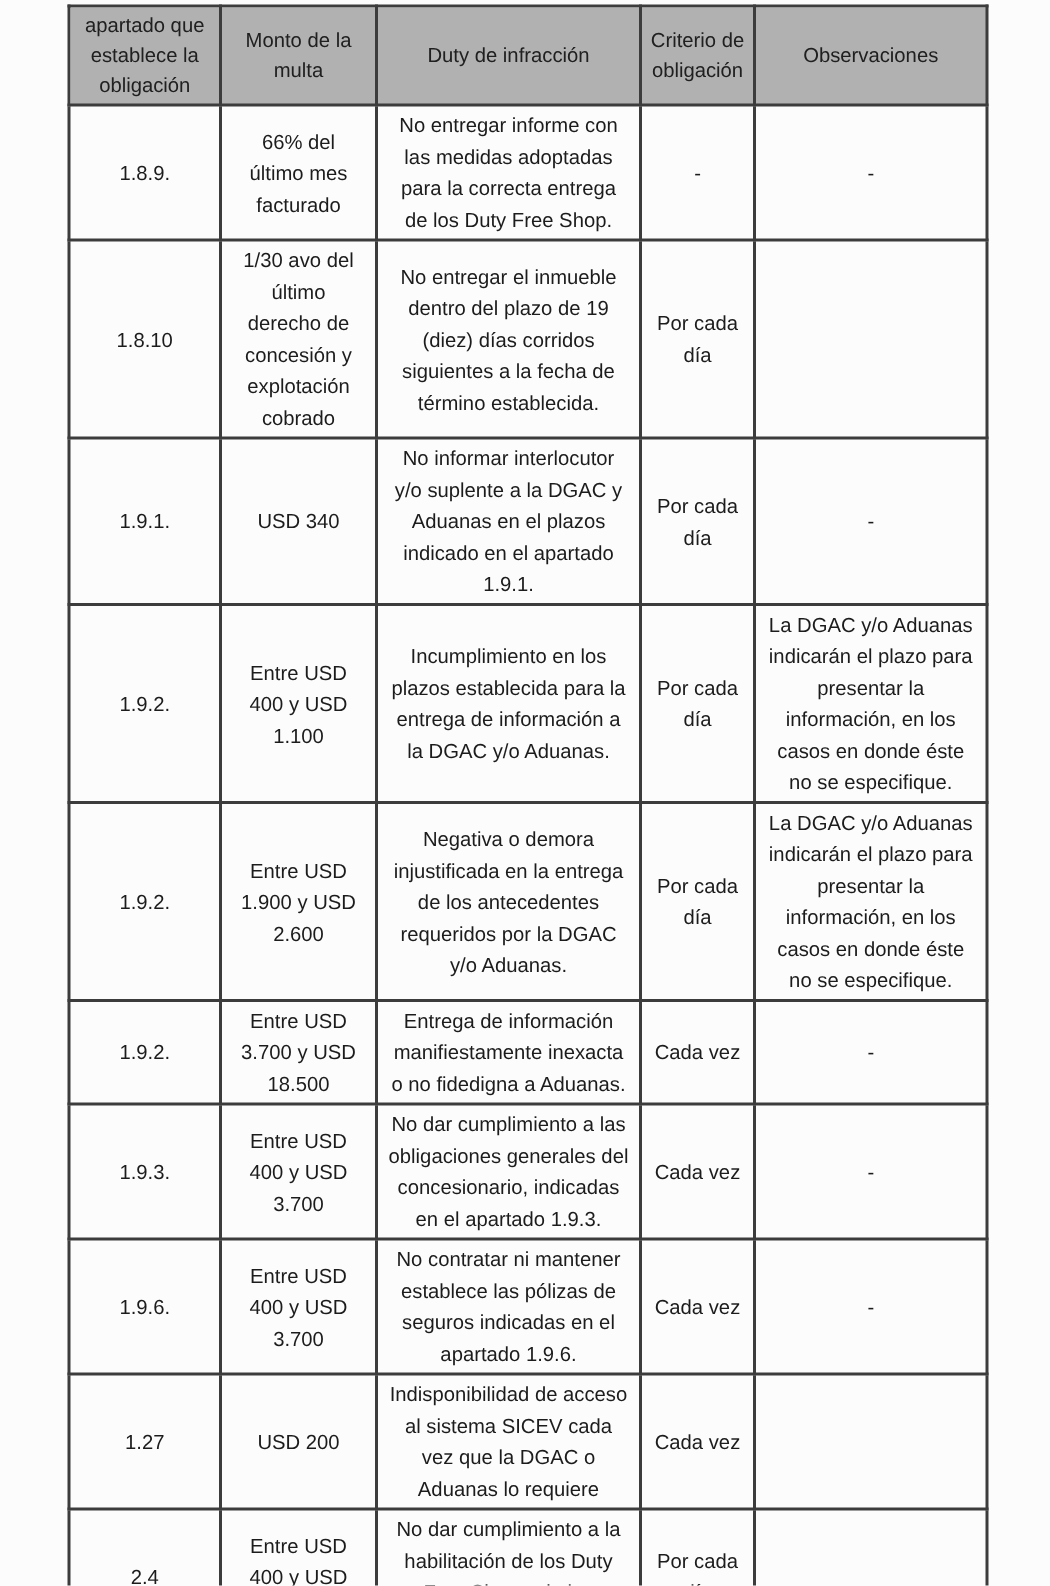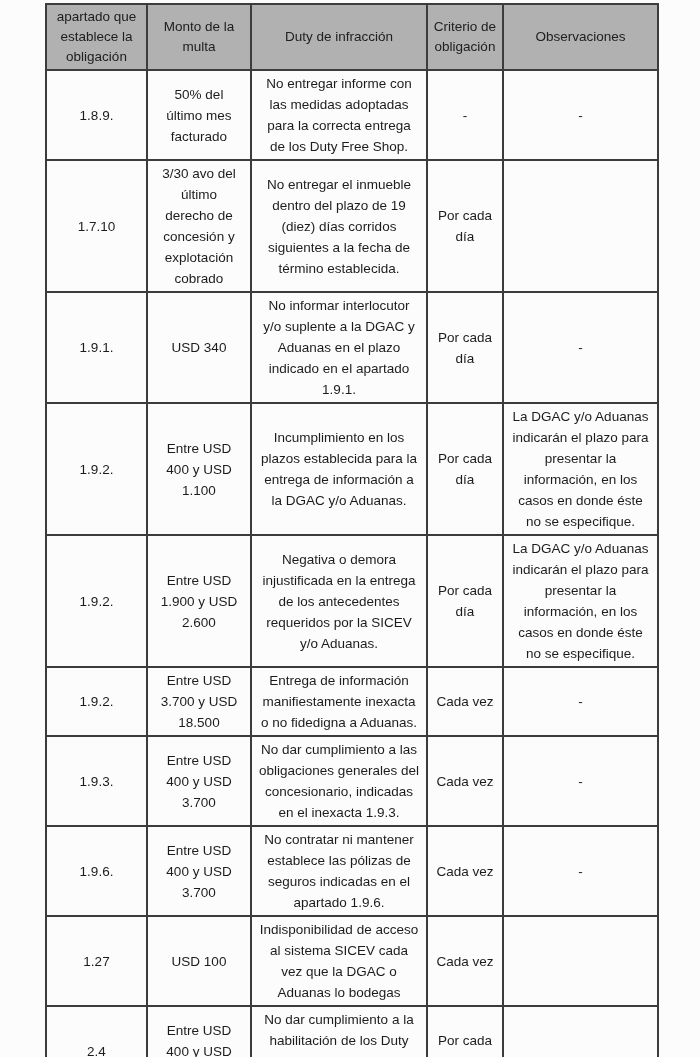--- a/index.html
+++ b/index.html
@@ -75,78 +75,78 @@
         <th>apartado que establece la obligación</th>
         <th>Monto de la multa</th>
         <th>Duty de infracción</th>
         <th>Criterio de obligación</th>
         <th>Observaciones</th>
       </tr>
     </thead>
     <tbody>
       <tr>
         <td>1.8.9.</td>
-        <td>50% del último mes facturado</td>
+        <td>66% del último mes facturado</td>
         <td>No entregar informe con las medidas adoptadas para la correcta entrega de los Duty Free Shop.</td>
         <td>-</td>
         <td>-</td>
       </tr>
       <tr>
-        <td>1.7.10</td>
-        <td>3/30 avo del último derecho de concesión y explotación cobrado</td>
+        <td>1.8.10</td>
+        <td>1/30 avo del último derecho de concesión y explotación cobrado</td>
         <td>No entregar el inmueble dentro del plazo de 19 (diez) días corridos siguientes a la fecha de término establecida.</td>
         <td>Por cada día</td>
         <td></td>
       </tr>
       <tr>
         <td>1.9.1.</td>
         <td>USD 340</td>
-        <td>No informar interlocutor y/o suplente a la DGAC y Aduanas en el plazo indicado en el apartado 1.9.1.</td>
+        <td>No informar interlocutor y/o suplente a la DGAC y Aduanas en el plazos indicado en el apartado 1.9.1.</td>
         <td>Por cada día</td>
         <td>-</td>
       </tr>
       <tr>
         <td>1.9.2.</td>
         <td>Entre USD 400 y USD 1.100</td>
         <td>Incumplimiento en los plazos establecida para la entrega de información a la DGAC y/o Aduanas.</td>
         <td>Por cada día</td>
         <td>La DGAC y/o Aduanas indicarán el plazo para presentar la información, en los casos en donde éste no se especifique.</td>
       </tr>
       <tr>
         <td>1.9.2.</td>
         <td>Entre USD 1.900 y USD 2.600</td>
-        <td>Negativa o demora injustificada en la entrega de los antecedentes requeridos por la SICEV y/o Aduanas.</td>
+        <td>Negativa o demora injustificada en la entrega de los antecedentes requeridos por la DGAC y/o Aduanas.</td>
         <td>Por cada día</td>
         <td>La DGAC y/o Aduanas indicarán el plazo para presentar la información, en los casos en donde éste no se especifique.</td>
       </tr>
       <tr>
         <td>1.9.2.</td>
         <td>Entre USD 3.700 y USD 18.500</td>
         <td>Entrega de información manifiestamente inexacta o no fidedigna a Aduanas.</td>
         <td>Cada vez</td>
         <td>-</td>
       </tr>
       <tr>
         <td>1.9.3.</td>
         <td>Entre USD 400 y USD 3.700</td>
-        <td>No dar cumplimiento a las obligaciones generales del concesionario, indicadas en el inexacta 1.9.3.</td>
+        <td>No dar cumplimiento a las obligaciones generales del concesionario, indicadas en el apartado 1.9.3.</td>
         <td>Cada vez</td>
         <td>-</td>
       </tr>
       <tr>
         <td>1.9.6.</td>
         <td>Entre USD 400 y USD 3.700</td>
         <td>No contratar ni mantener establece las pólizas de seguros indicadas en el apartado 1.9.6.</td>
         <td>Cada vez</td>
         <td>-</td>
       </tr>
       <tr>
         <td>1.27</td>
-        <td>USD 100</td>
-        <td>Indisponibilidad de acceso al sistema SICEV cada vez que la DGAC o Aduanas lo bodegas</td>
+        <td>USD 200</td>
+        <td>Indisponibilidad de acceso al sistema SICEV cada vez que la DGAC o Aduanas lo requiere</td>
         <td>Cada vez</td>
         <td></td>
       </tr>
       <tr>
         <td>2.4</td>
         <td>Entre USD 400 y USD 1.100</td>
         <td>No dar cumplimiento a la habilitación de los Duty Free Shop y de las bodegas</td>
         <td>Por cada día</td>
         <td></td>
       </tr>

